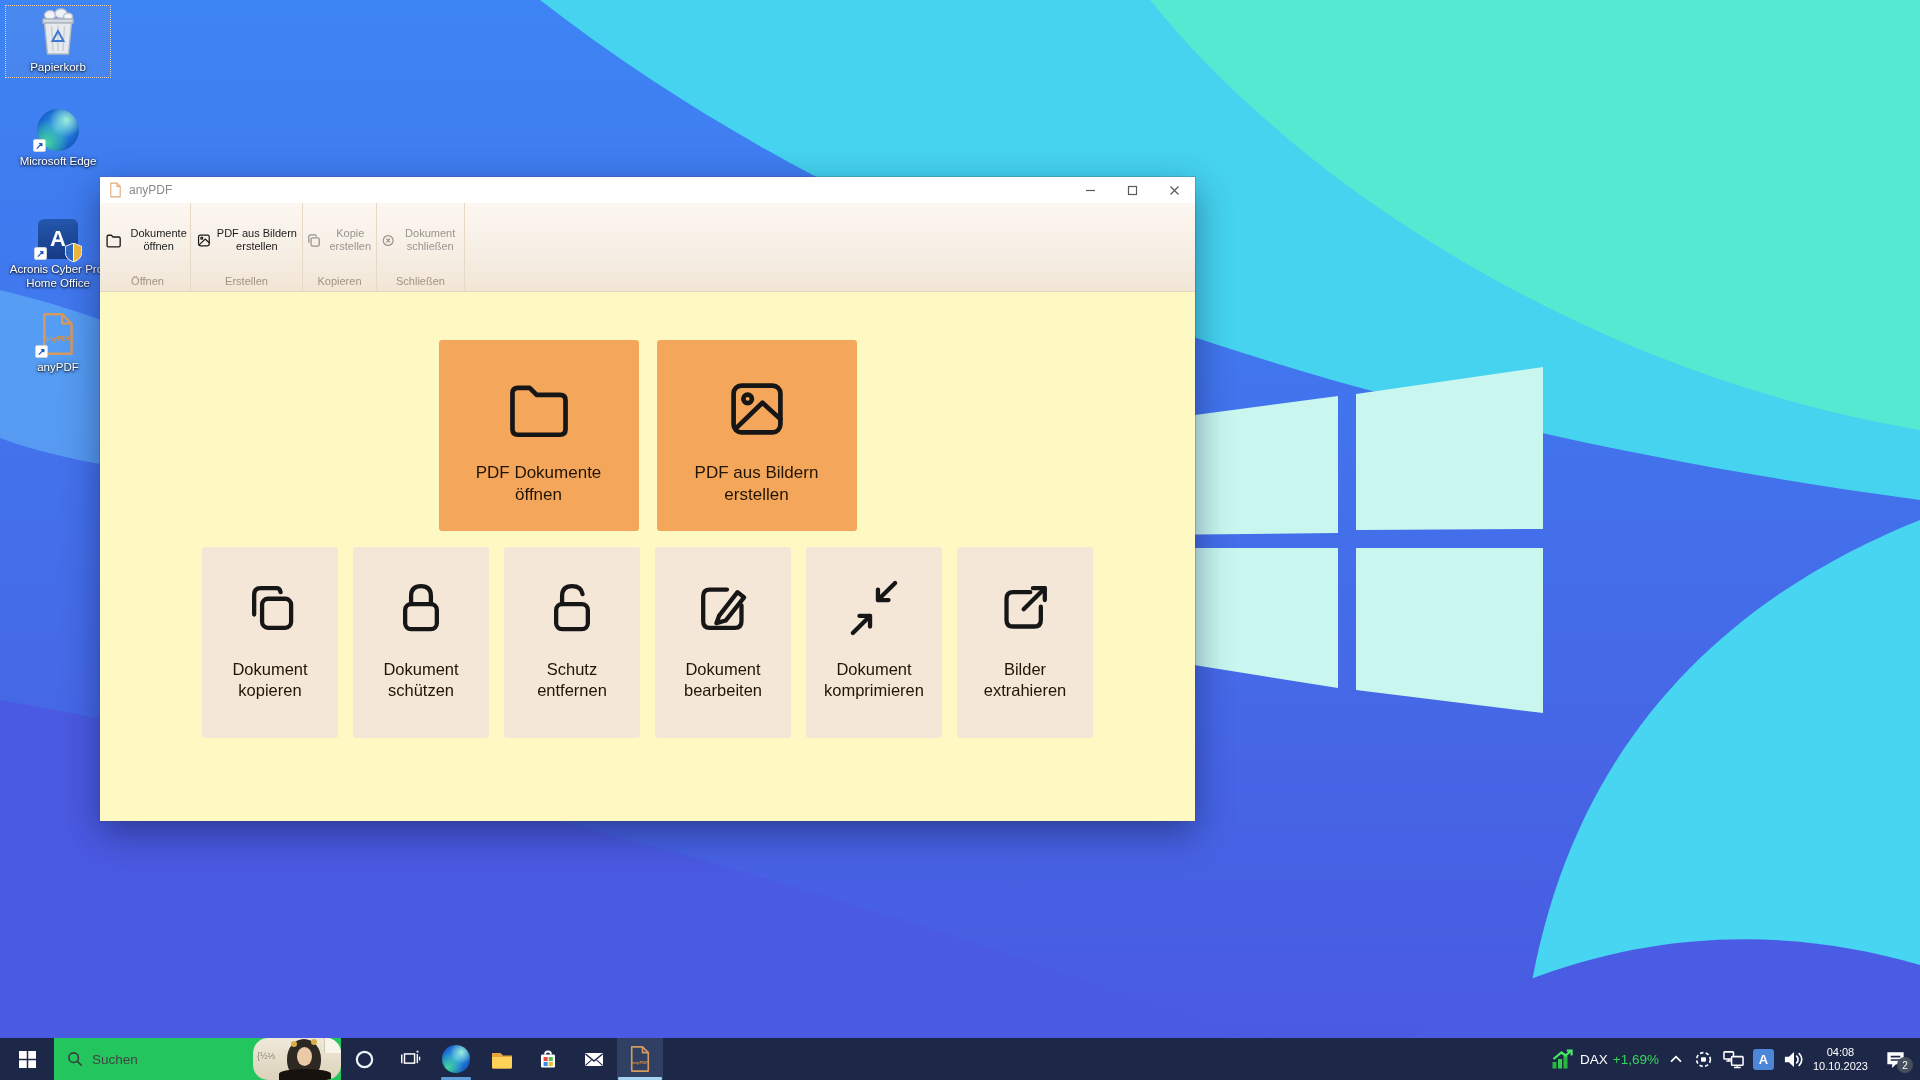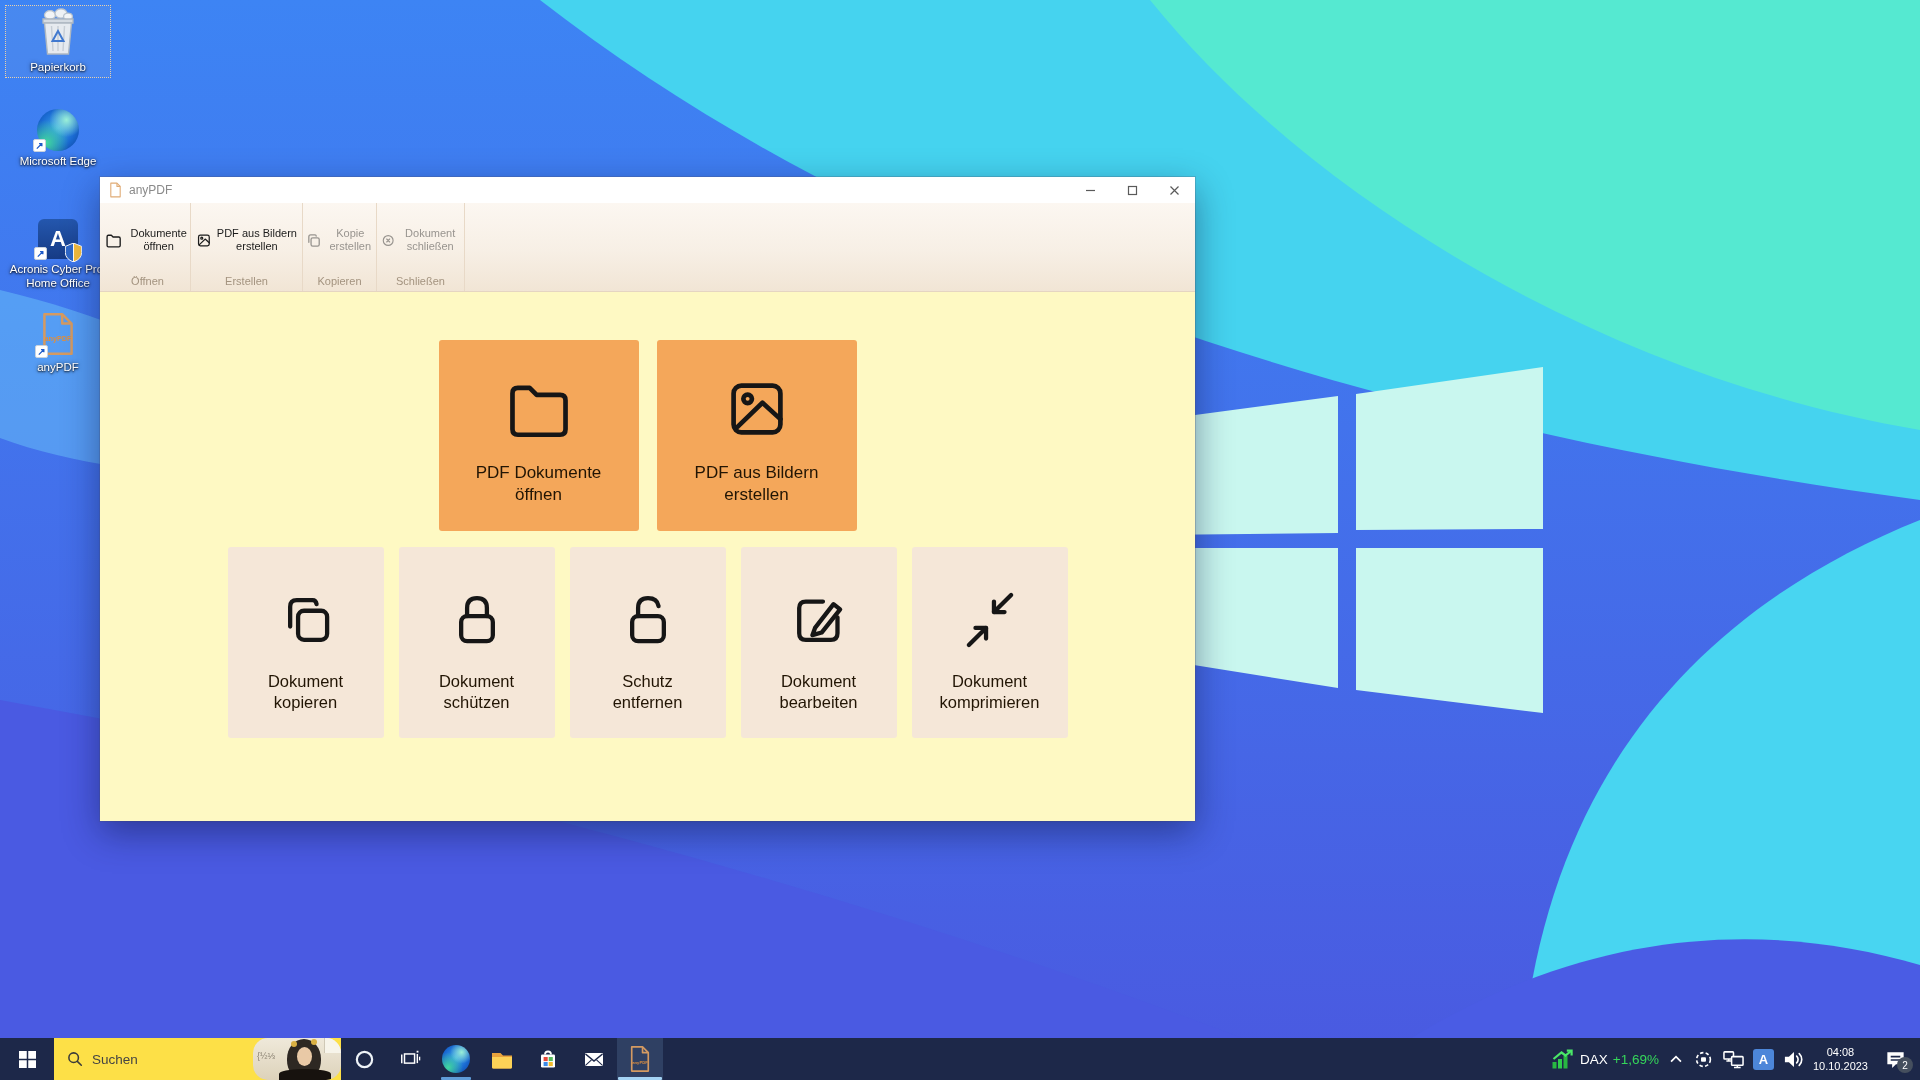--- a/index.html
+++ b/index.html
@@ -40,33 +40,33 @@
   .rbtn .rlabel { font-size:11px; line-height:1.18; text-align:center; }
   .rgroup-label { font-size:11px; color:#a3937f; padding:3px 0 2px; }
   .rgroup.disabled .rbtn { color:#98948f; }
   .rgroup.disabled .rlabel { color:#98948f; }
   .content { flex:1; display:flex; flex-direction:column; align-items:center; padding-top:48px; background:#fef9c3; }
   .tile-row { display:flex; }
   .tile-row.primary { gap:18px; }
   .tile-row.secondary { gap:15px; margin-top:16px; }
   .tile { border-radius:3px; display:flex; flex-direction:column; align-items:center; color:#221504; cursor:pointer; }
   .tile.orange { width:200px; height:191px; background:#f4a75a; padding-top:30px; }
-  .tile.beige { width:156px; height:191px; background:#f5e7d8; padding-top:40px; }
+  .tile.beige { width:136px; height:191px; background:#f5e7d8; padding-top:28px; }
   .tile .tlabel { margin-top:14px; font-size:17px; line-height:1.3; text-align:center; }
   .tile.beige .tlabel { margin-top:18px; font-size:16.5px; }
 
   
   .taskbar { position:absolute; left:0; bottom:0; width:1920px; height:42px; background:#1d2849; display:flex; align-items:stretch; z-index:10; }
   .tb-btn { width:46px; display:flex; align-items:center; justify-content:center; position:relative; flex:0 0 auto; }
   .tb-btn.start { width:54px; }
   .tb-btn.active { background:rgba(140,190,235,.16); }
   .indicator { position:absolute; bottom:0; left:50%; transform:translateX(-50%); height:3px; border-radius:1px; }
   .indicator.edge { width:30px; background:#5f9bd8; }
   .indicator.anypdf { width:44px; background:#a5d4f5; }
-  .searchbox { width:287px; background:#fde047; display:flex; align-items:center; gap:8px; padding-left:12px; position:relative; flex:0 0 auto; }
+  .searchbox { width:287px; background:#22c55e; display:flex; align-items:center; gap:8px; padding-left:12px; position:relative; flex:0 0 auto; }
   .searchbox input { border:none; outline:none; font-size:13.5px; color:#3c3c3c; width:140px; background:transparent; font-family:"Liberation Sans",sans-serif; }
   .searchbox input::placeholder { color:#444; opacity:1; }
   .ada { position:absolute; right:0; top:0; width:88px; height:42px; background:linear-gradient(180deg,#efe9da,#ddd2ba); overflow:hidden;border-radius:15px; }
   .ada .hair { position:absolute; right:20px; top:1px; width:34px; height:40px; background:#2e2823; border-radius:50% 50% 46% 46%; }
   .ada .face { position:absolute; right:29px; top:9px; width:15px; height:19px; background:#e9c9a6; border-radius:50%; }
   .ada .dress { position:absolute; right:10px; bottom:0; width:52px; height:11px; background:#17120e; border-radius:45% 45% 0 0; }
   .ada .flower { position:absolute; width:6px; height:6px; border-radius:50%; background:#d9b043; }
   .ada .formula { position:absolute; left:4px; top:13px; font-size:9px; color:#8b8374; }
   .ada .paper { position:absolute; right:0; top:0; width:17px; height:15px; background:#f7f4ea; border-left:1px solid #cfc8b6; }
   .tb-spacer { flex:1; }
@@ -273,20 +273,28 @@
         </div>
         <div class="tile beige">
           <svg width="66" height="66" viewBox="0 0 100 100" fill="none" stroke="#161616" stroke-width="6.5" stroke-linejoin="round" stroke-linecap="round">
             <path d="M82 12 L56 38"></path>
               <path d="M56 22 V38 H72"></path>
             <path d="M18 88 L44 62"></path>
               <path d="M44 78 V62 H28"></path>
           </svg>
           <span class="tlabel" style="max-width:130px">Dokument komprimieren</span>
         </div>
+        <div class="tile beige">
+          <svg width="66" height="66" viewBox="0 0 100 100" fill="none" stroke="#161616" stroke-width="6.5" stroke-linejoin="round" stroke-linecap="round">
+            <path d="M58 26 H32 Q22 26 22 36 V68 Q22 78 32 78 H64 Q74 78 74 68 V48"></path>
+            <path d="M48 52 L80 20"></path>
+              <path d="M62 20 H80 V38"></path>
+          </svg>
+          <span class="tlabel" style="max-width:120px">Bilder extrahieren</span>
+        </div>
       </div>
     </div>
   </div>
 
   <div class="taskbar">
     <div class="tb-btn start">
       <svg width="17" height="17" viewBox="0 0 18 18" fill="#fff">
         <rect x="0" y="0" width="8.2" height="8.2"></rect>
           <rect x="9.8" y="0" width="8.2" height="8.2"></rect>
         <rect x="0" y="9.8" width="8.2" height="8.2"></rect>

